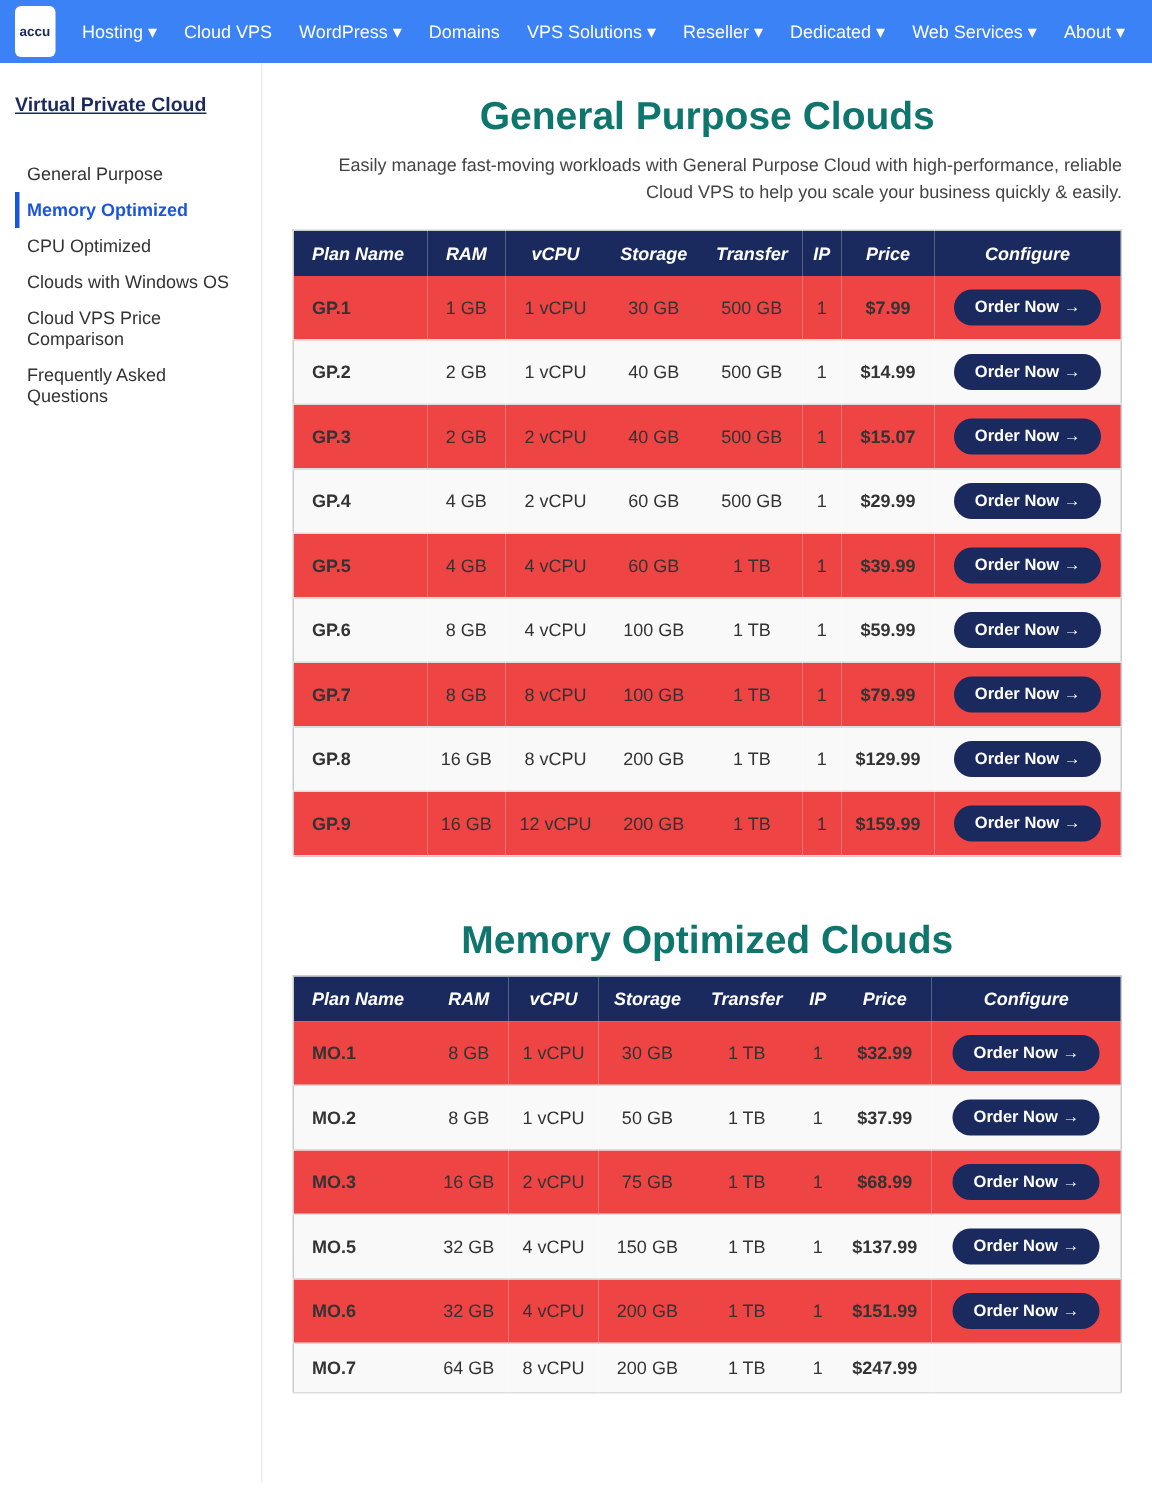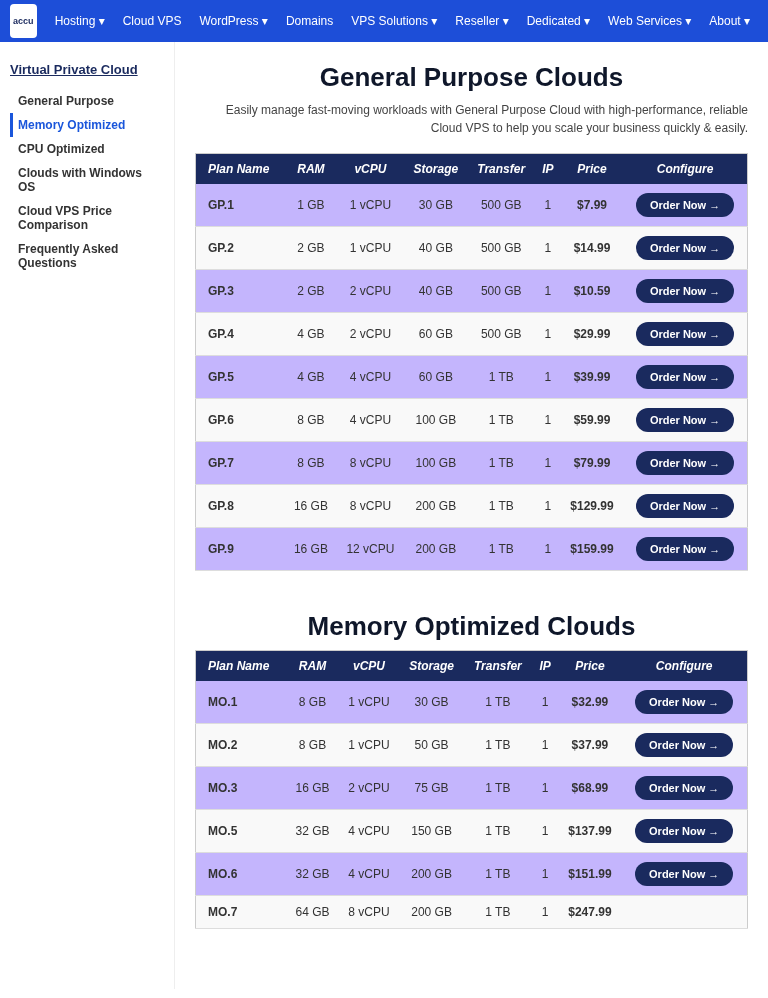--- a/index.html
+++ b/index.html
@@ -1,20 +1,20 @@
 <!DOCTYPE html>
 <html><head>
   <meta charset="utf-8">
   <style>
     * { margin: 0; padding: 0; box-sizing: border-box; }
     body { font-family: Arial, sans-serif; font-size: 14px; background: #fff; width: 768px; }
 
     
     .top-nav {
-      background: #1d4ed8;
+      background: #3b82f6;
       display: flex;
       align-items: center;
       padding: 0 10px;
       height: 42px;
     }
     .top-nav .logo {
       width: 50px;
       height: 34px;
       margin-right: 10px;
       background: #fff;
@@ -49,52 +49,51 @@
       width: 175px;
       min-width: 175px;
       padding: 20px 10px;
       border-right: 1px solid #eee;
     }
     .sidebar-title {
       font-size: 13px;
       font-weight: bold;
       color: #1a2a5e;
       text-decoration: underline;
-      margin-bottom: 12px;
+      margin-bottom: 27px;
       display: block;
     }
     .sidebar-item {
       display: block;
       font-size: 12px;
       color: #333;
       padding: 5px 8px;
       cursor: pointer;
       text-decoration: none;
-      font-weight: bold;
     }
     .sidebar-item.active {
       color: #1a56db;
       font-weight: bold;
       border-left: 3px solid #1a56db;
       padding-left: 5px;
     }
 
     
     .content {
       flex: 1;
       padding: 20px 20px;
     }
 
     
     .section { margin-bottom: 40px; }
     .section-title {
       text-align: center;
       font-size: 26px;
       font-weight: bold;
-      color: #0f172a;
+      color: #0f766e;
       margin-bottom: 8px;
     }
     .section-desc {
       text-align: right;
       font-size: 12px;
       color: #444;
       margin-bottom: 16px;
       line-height: 1.5;
     }
 
@@ -111,21 +110,21 @@
     }
     .pricing-table thead th {
       padding: 8px 6px;
       font-size: 12px;
       font-weight: bold;
       text-align: center;
     }
     .pricing-table thead th:first-child { text-align: left; padding-left: 12px; }
     .pricing-table tbody tr {
       border-bottom: 1px solid #ddd;
-      background: #c4b5fd;
+      background: #ef4444;
     }
     .pricing-table tbody tr:nth-child(even) { background: #f9f9f9; }
     .pricing-table tbody td {
       padding: 9px 6px;
       font-size: 12px;
       text-align: center;
       color: #333;
     }
     .pricing-table tbody td:first-child {
       font-weight: bold;
@@ -222,21 +221,21 @@
       <td class="price">$14.99</td>
       <td><button class="order-btn">Order Now →</button></td>
     </tr>
             <tr>
       <td>GP.3</td>
       <td>2 GB</td>
       <td>2 vCPU</td>
       <td>40 GB</td>
       <td>500 GB</td>
       <td>1</td>
-      <td class="price">$10.59</td>
+      <td class="price">$15.07</td>
       <td><button class="order-btn">Order Now →</button></td>
     </tr>
             <tr>
       <td>GP.4</td>
       <td>4 GB</td>
       <td>2 vCPU</td>
       <td>60 GB</td>
       <td>500 GB</td>
       <td>1</td>
       <td class="price">$29.99</td>

